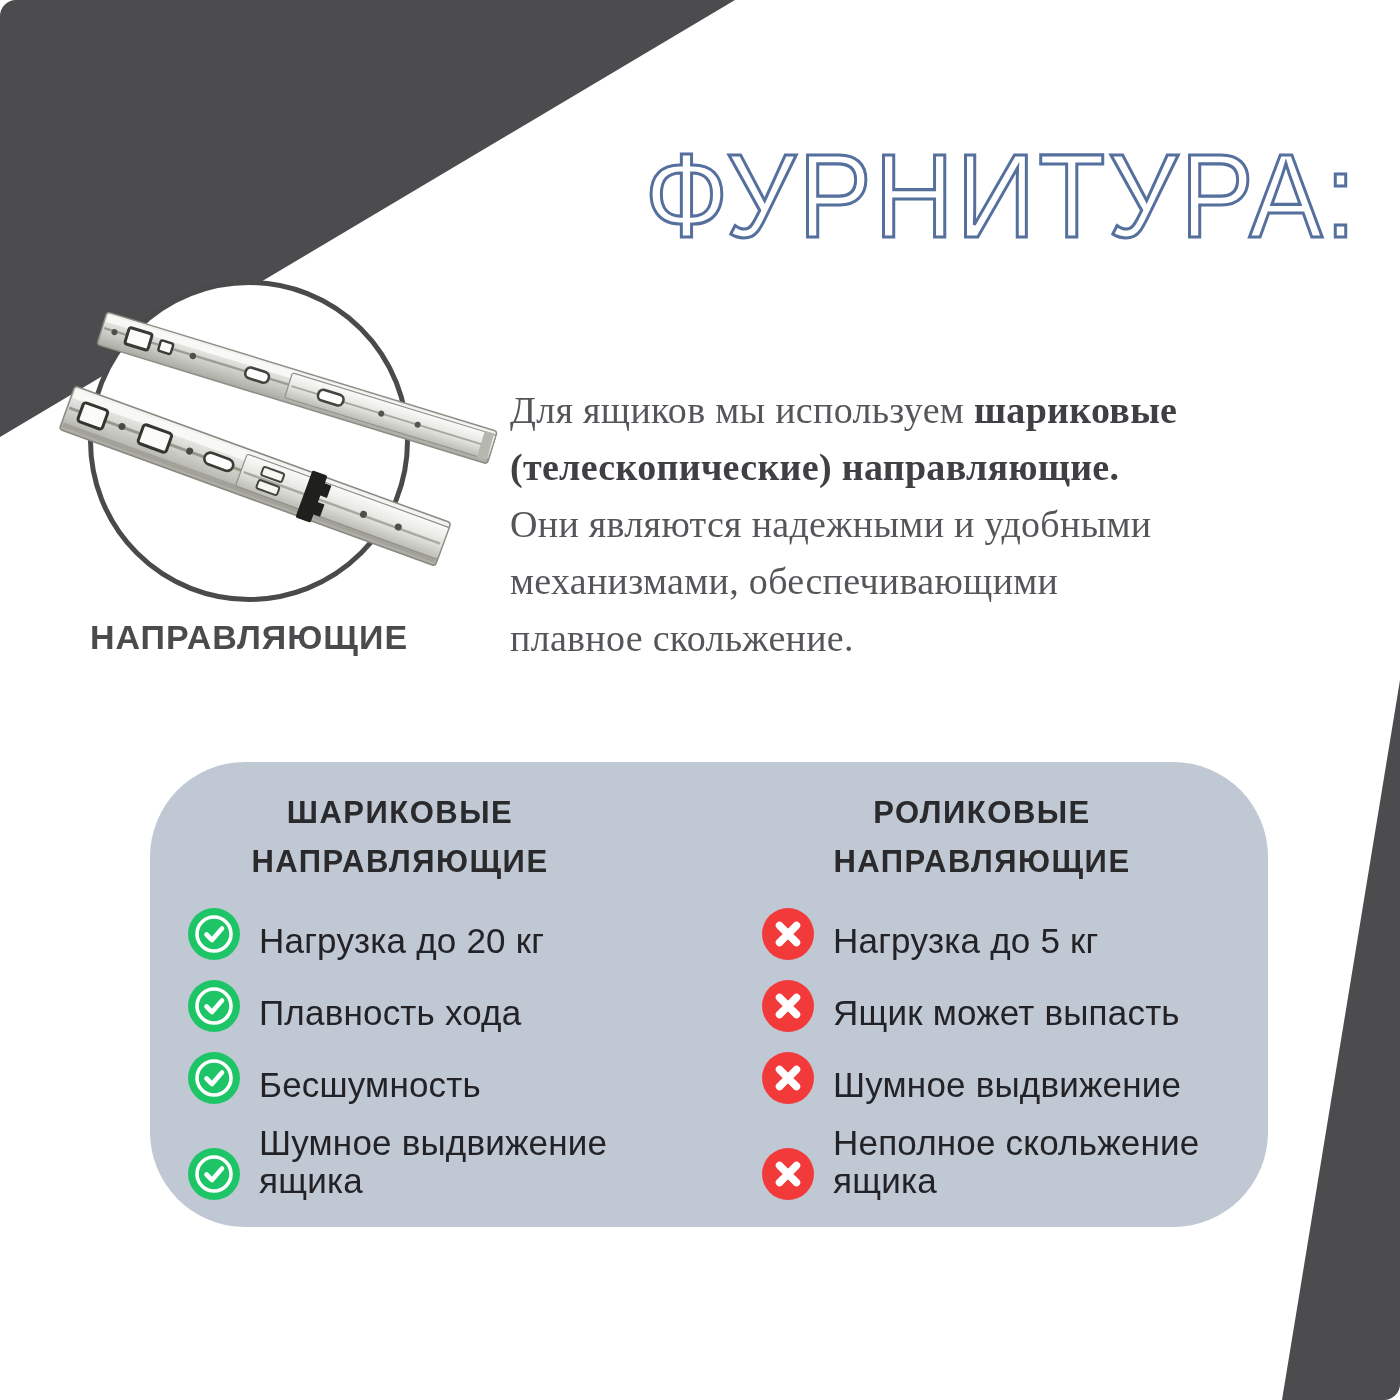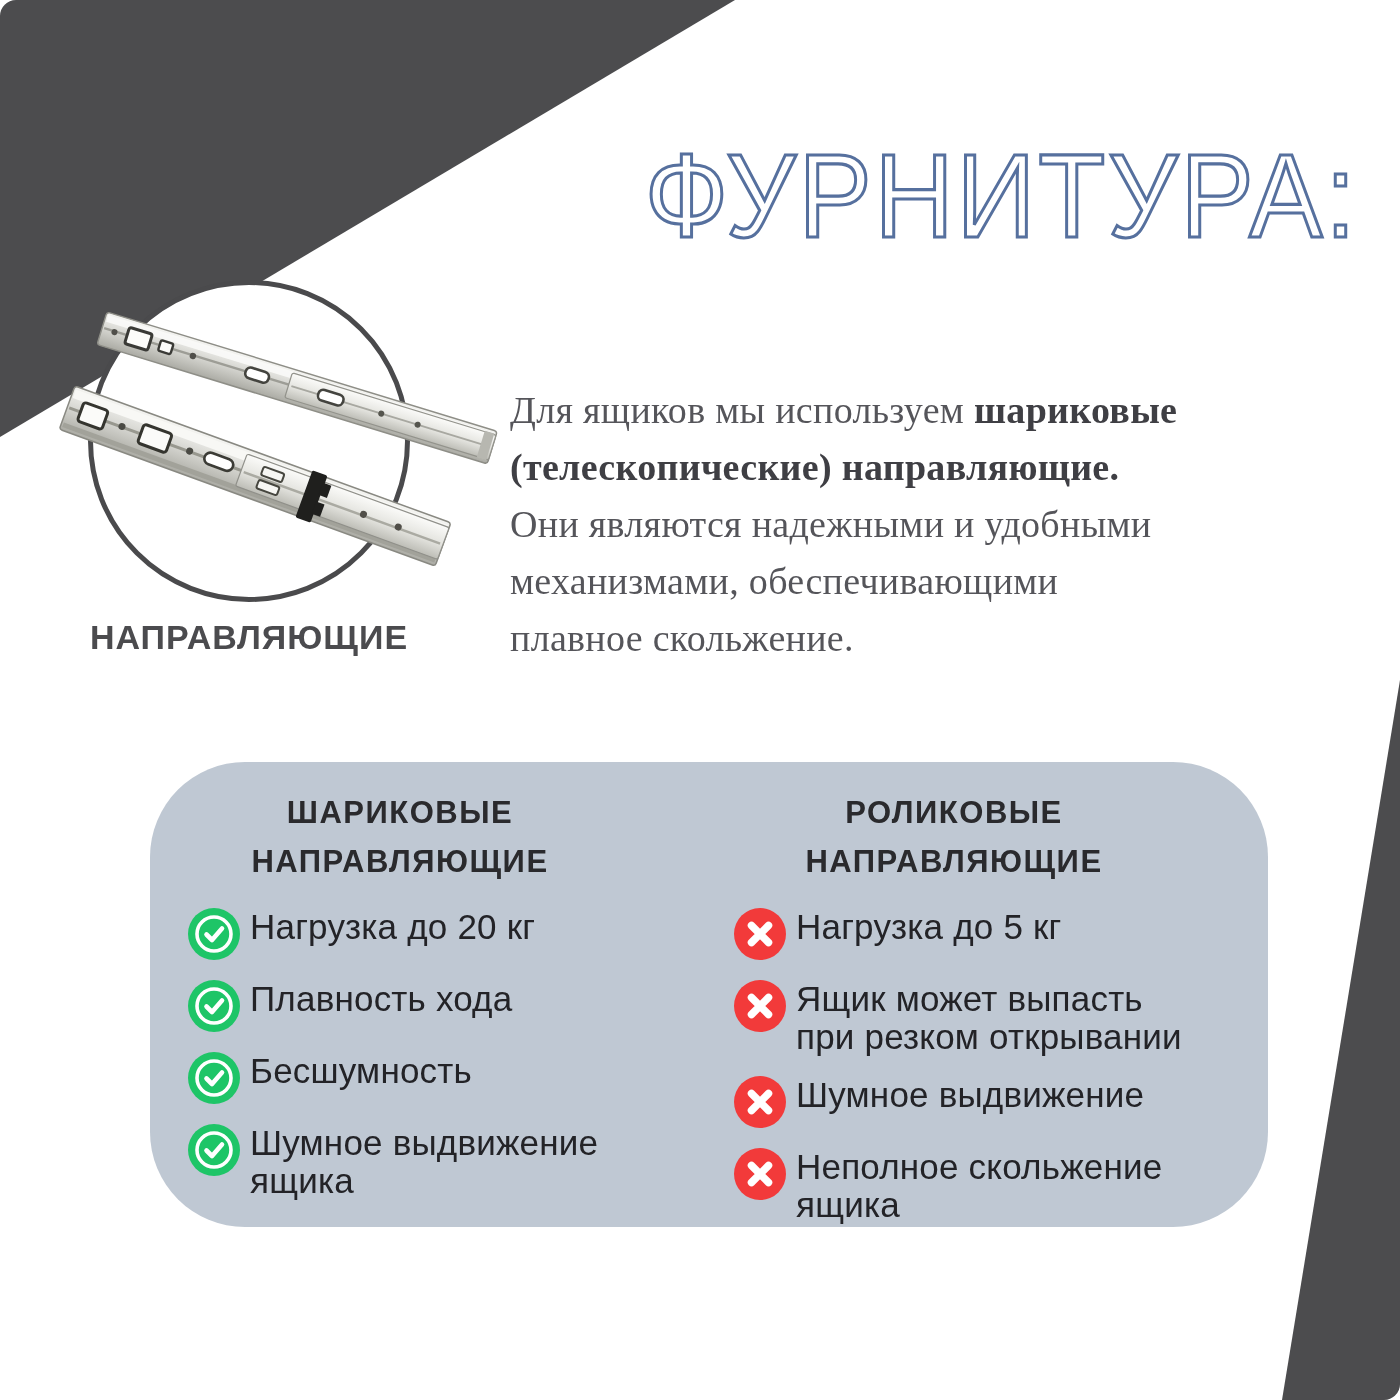--- a/index.html
+++ b/index.html
@@ -28,26 +28,26 @@
                  font-size:34px;font-weight:700;letter-spacing:1px;color:#4b4b4e;}
 
   .intro{position:absolute;left:510px;top:382px;width:810px;
          font-size:38px;line-height:57px;letter-spacing:0.3px;color:#55555a;font-family:Liberation Serif, serif;}
   .intro b{color:#3f3f44;}
 
   .panel{position:absolute;left:150px;top:762px;width:1118px;height:465px;
          background:var(--panel);border-radius:95px;}
   .col{position:absolute;top:26px;}
   .col-left{left:38px;width:540px;}
-  .col-right{left:584px;width:480px;}
+  .col-right{left:612px;width:480px;}
   .col-header{font-size:31px;line-height:49px;font-weight:700;letter-spacing:1.5px;
               color:#2a2a2d;text-align:center;margin-bottom:22px;}
   .col-left  .col-header{width:424px;}
   .col-right .col-header{width:440px;}
-  .item{display:flex;align-items:flex-start;gap:10px;margin-bottom:20px;}
+  .item{display:flex;align-items:flex-end;gap:19px;margin-bottom:20px;}
   .icon{flex:0 0 auto;width:52px;height:52px;display:block;}
   .item-text{font-size:35px;line-height:38px;letter-spacing:0.2px;color:#232327;}
 </style>
 </head>
 <body>
 
 <div class="page">
 
   <div class="tri-tl"></div>
   <div class="tri-br"></div>
@@ -190,21 +190,20 @@
             <div></div>
           </div>
       </div>
       <div class="item">
         <svg class="icon" viewBox="0 0 52 52">
             <circle cx="26" cy="26" r="26" fill="#f23a3a"></circle>
             <path d="M17.5 17.5 L34.5 34.5 M34.5 17.5 L17.5 34.5" stroke="#fff" stroke-width="7.5" stroke-linecap="round"></path>
           </svg>
         <div class="item-text">
             <div>Ящик может выпасть</div>
-            <div>при резком открывании</div>
           </div>
       </div>
       <div class="item">
         <svg class="icon" viewBox="0 0 52 52">
             <circle cx="26" cy="26" r="26" fill="#f23a3a"></circle>
             <path d="M17.5 17.5 L34.5 34.5 M34.5 17.5 L17.5 34.5" stroke="#fff" stroke-width="7.5" stroke-linecap="round"></path>
           </svg>
         <div class="item-text">
             <div>Шумное выдвижение</div>
             <div></div>

